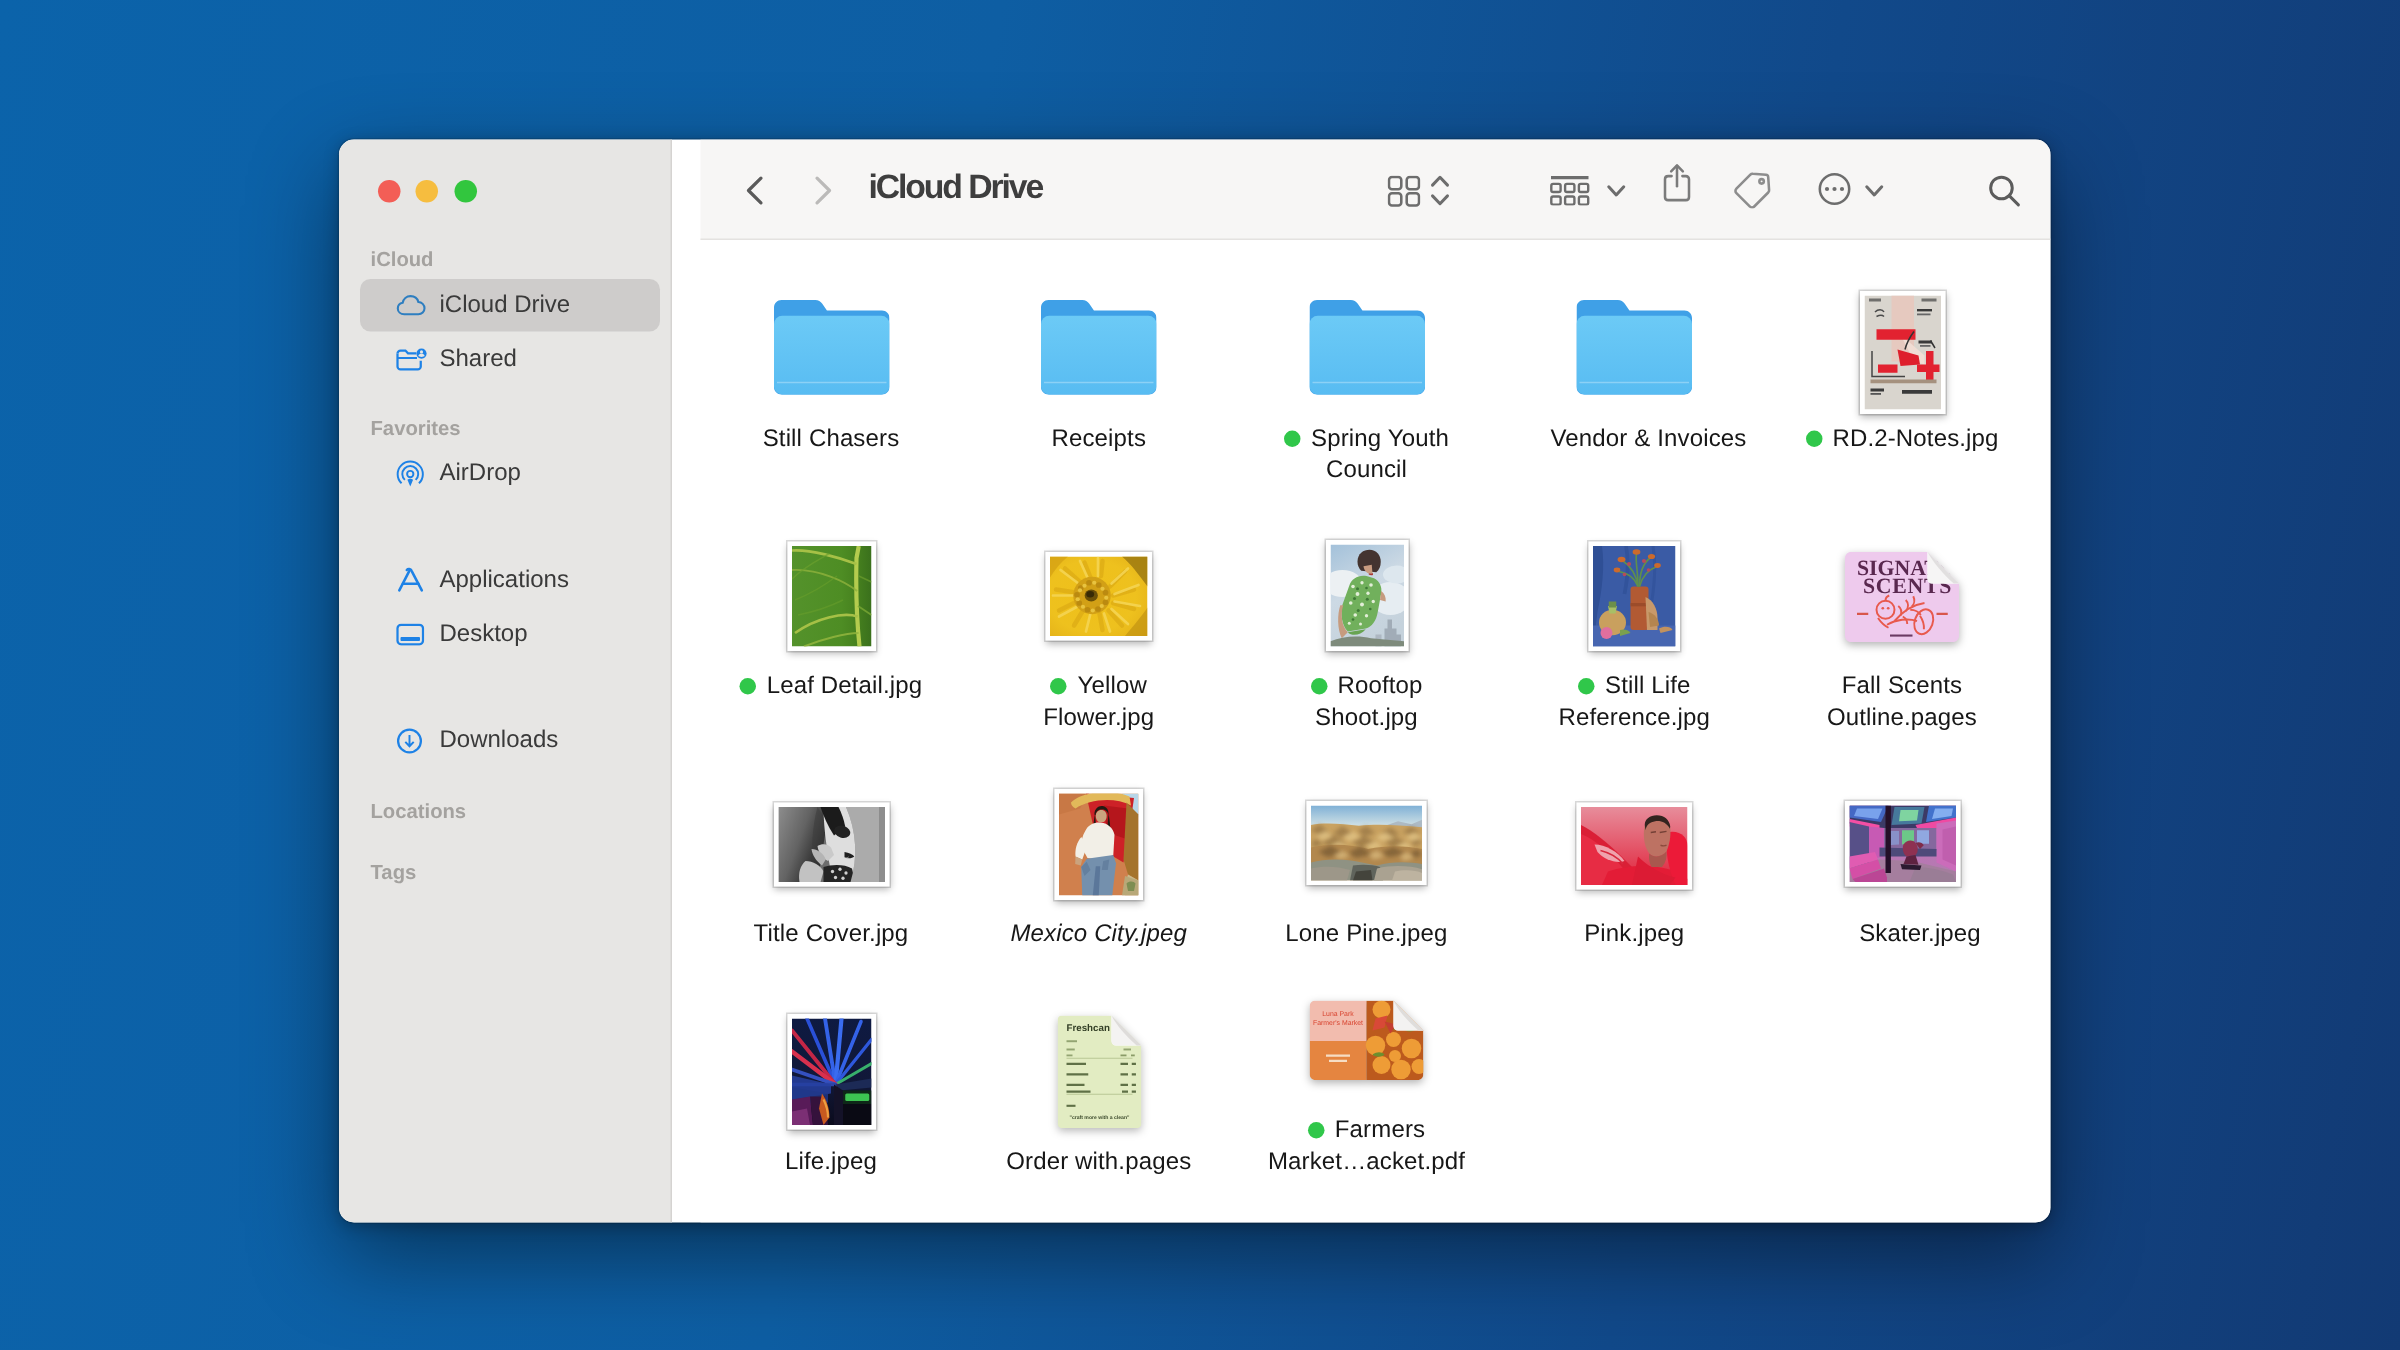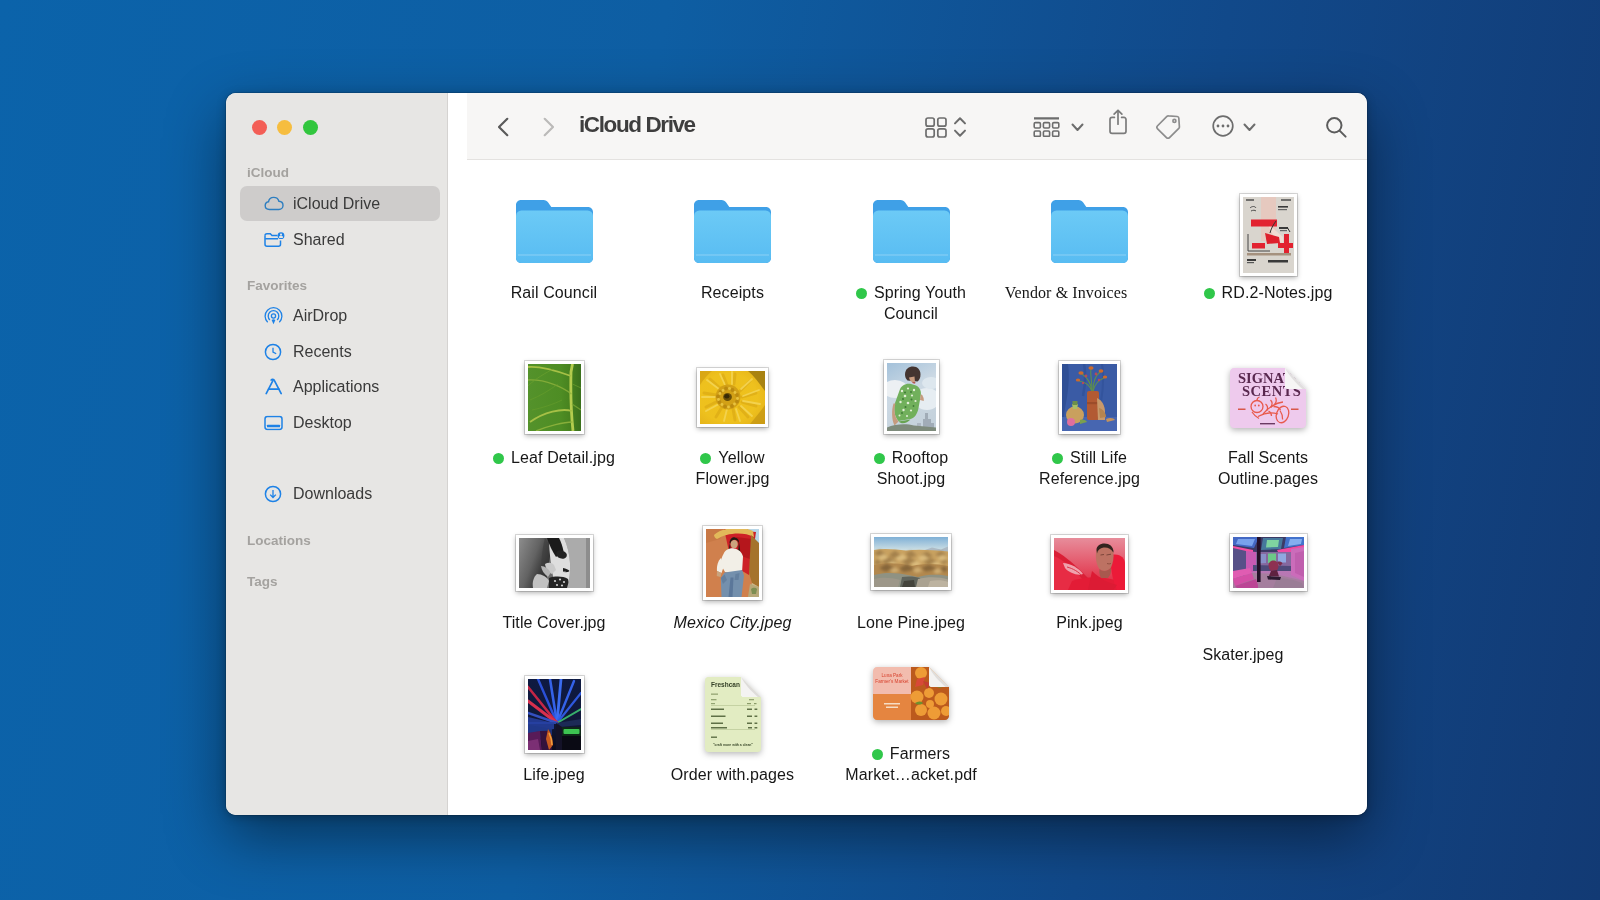--- a/index.html
+++ b/index.html
@@ -67,27 +67,20 @@
     <div class="shead" style="top:184.5px;">Favorites</div>
     <div class="srow" style="top:205px;">
       <svg width="19" height="19" viewBox="0 0 19 19" fill="none" stroke="#1e82e6" stroke-width="1.3">
         <circle cx="9.5" cy="9.5" r="2.1"></circle>
         <path d="M13.1 13.4 A5.3 5.3 0 1 0 5.9 13.4"></path>
         <path d="M15.3 15.7 A8.4 8.4 0 1 0 3.7 15.7"></path>
         <path d="M7.6 13.4 L9.5 17.8 L11.4 13.4 A3.2 3.2 0 0 0 7.6 13.4 Z" fill="#1e82e6" stroke="none"></path>
       </svg>
       <div class="txt">AirDrop</div>
     </div>
-    <div class="srow" style="top:241px;">
-      <svg width="18" height="18" viewBox="0 0 18 18" fill="none" stroke="#1e82e6" stroke-width="1.5">
-        <circle cx="9" cy="9" r="7.6"></circle>
-        <path d="M9 4.8 L9 9 L12.2 10.8" stroke-width="1.3"></path>
-      </svg>
-      <div class="txt">Recents</div>
-    </div>
     <div class="srow" style="top:276.5px;text-align:center;">
       <svg width="20" height="18" viewBox="0 0 20 18" fill="none" stroke="#1e82e6" stroke-width="1.7" stroke-linecap="round" stroke-linejoin="round">
         <path d="M2.2 15.6 L8.9 2.6"></path>
         <path d="M7.2 2 C8 1 9.8 1.2 10.3 2.4 L17.2 15.6"></path>
         <path d="M4.6 11.2 L14.9 11.2"></path>
       </svg>
       <div class="txt">Applications</div>
     </div>
     <div class="srow" style="top:312px;">
       <svg width="19" height="15" viewBox="0 0 19 15" fill="none" stroke="#1e82e6" stroke-width="1.5">
@@ -180,36 +173,36 @@
         <path d="M5 0 L27.5 0 C29.6 0 31.1 0.9 32.2 2.5 L35.3 7 L72 7 C74.8 7 77 9.2 77 12 L77 58 C77 60.8 74.8 63 72 63 L5 63 C2.2 63 0 60.8 0 58 L0 5 C0 2.2 2.2 0 5 0 Z" fill="#3fa0e7"></path>
         <rect x="0" y="10.5" width="77" height="52.5" rx="5.5" fill="url(#fbody)"></rect>
         <path d="M2 55 L75 55" stroke="rgba(255,255,255,.3)" stroke-width="1"></path>
       </g>
     </defs>
   </svg>
 
   <svg style="position:absolute;left:289.5px;top:107px;" width="77" height="64" viewBox="0 0 77 64">
       <use href="#folder"></use>
     </svg>
-  <div class="item-label" style="left:239px;top:189px;">Rail Council</div>
+  <div class="item-label" style="left:239px;top:189px;">Still Chasers</div>
 
   <svg style="position:absolute;left:468px;top:107px;" width="77" height="64" viewBox="0 0 77 64">
       <use href="#folder"></use>
     </svg>
   <div class="item-label" style="left:417.5px;top:189px;">Receipts</div>
 
   <svg style="position:absolute;left:646.5px;top:107px;" width="77" height="64" viewBox="0 0 77 64">
       <use href="#folder"></use>
     </svg>
   <div class="item-label" style="left:596px;top:189px;"><span><i class="dot"></i>Spring Youth</span><br>Council</div>
 
   <svg style="position:absolute;left:825px;top:107px;" width="77" height="64" viewBox="0 0 77 64">
       <use href="#folder"></use>
     </svg>
-  <div class="item-label" style="left:751px;top:189px;font-family:Liberation Serif, serif;">Vendor &amp; Invoices</div>
+  <div class="item-label" style="left:784px;top:189px;">Vendor &amp; Invoices</div>
 
   <div class="thumb" style="left:1013.5px;top:100.5px;width:57px;height:82px;">
     <svg viewBox="0 0 51 76" preserveAspectRatio="none">
       <rect width="51" height="76" fill="#d9d5ce"></rect>
       <rect x="18" y="0" width="15" height="44" fill="#e6c9bf"></rect>
       <path d="M24 26 L33 44 L40 46 L40 40 Z" fill="#f0ddd4"></path>
       <rect x="3" y="2" width="8" height="2" fill="#555" opacity=".8"></rect>
       <rect x="38" y="2" width="10" height="2" fill="#555" opacity=".8"></rect>
       <path d="M7 11 C9 9 12 9 13 11 M8 14 C10 13 12 13 13 14" stroke="#4a4a4a" stroke-width="1" fill="none"></path>
       <rect x="35" y="9" width="10" height="1.6" fill="#3a3a3a"></rect>
@@ -610,21 +603,21 @@
       <path d="M0 42 L19 36 L21 42 L2 49 Z" fill="#d44fa6"></path>
       <path d="M2 49 L23 42 L25 48 L25 51 L4 51 Z" fill="#bb4695"></path>
       <path d="M44 41 C52 41 62 43 69 46 L71 51 L40 51 Z" fill="#9a7d96"></path>
       <rect x="24" y="0" width="3.6" height="45" fill="#241028"></rect>
       <path d="M36 26 C38 23 42 22.5 44 25 C46 27.5 46 31 44 33 L38 34 C35.5 32 35 28.5 36 26 Z" fill="#8e3152"></path>
       <path d="M38 34 L36 39 L46 39.5 L44 33 Z" fill="#5e2240"></path>
       <path d="M34 39 L48 40 L47 43 L35 42.5 Z" fill="#2c1a30"></path>
       <path d="M44 25 C46 24 48.5 24.5 49.5 26.5 L47 29 Z" fill="#7e2c4a"></path>
     </svg>
   </div>
-  <div class="item-label" style="left:928px;top:519px;margin-top:32px;">Skater.jpeg</div>
+  <div class="item-label" style="left:965px;top:519px;">Skater.jpeg</div>
 
   <div class="thumb" style="left:298.5px;top:583px;width:59px;height:77px;">
     <svg viewBox="0 0 53 71" preserveAspectRatio="none">
       <defs>
           <linearGradient id="nbg" x1="0" y1="0" x2="0" y2="1">
         <stop offset="0" stop-color="#0e1a42"></stop>
             <stop offset=".6" stop-color="#111838"></stop>
             <stop offset="1" stop-color="#0b0b1c"></stop>
       </linearGradient>
         </defs>

